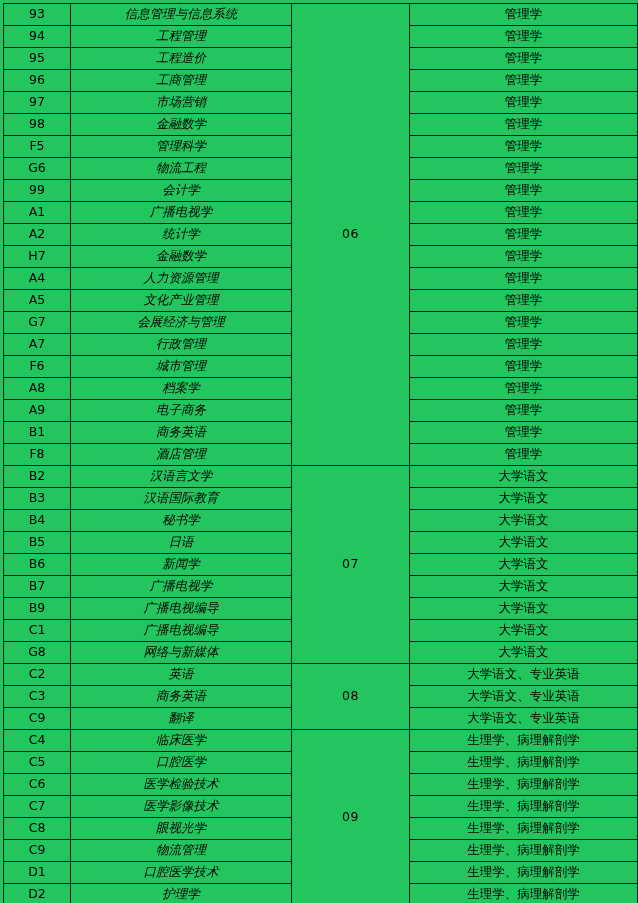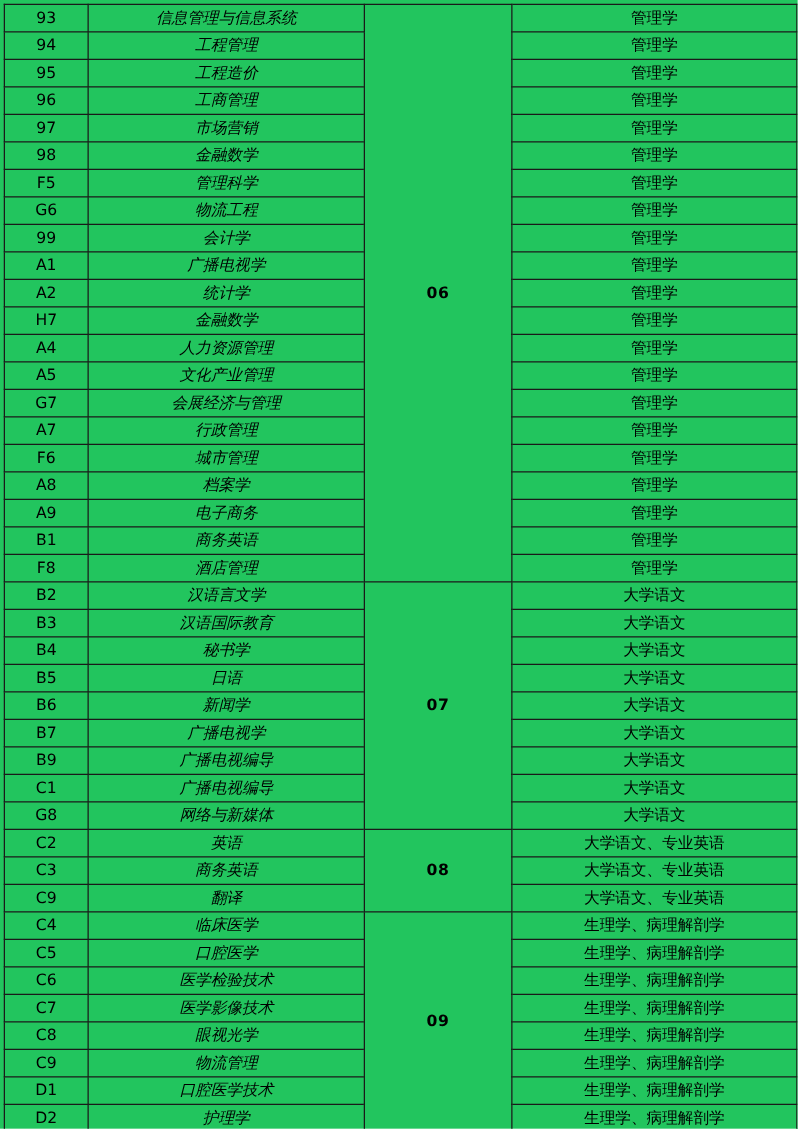--- a/index.html
+++ b/index.html
@@ -37,21 +37,20 @@
     white-space: nowrap;
     overflow: hidden;
   }
   td.col-code { width: 66px; }
   td.col-name { width: 220px; font-style: italic; }
   td.col-group { width: 117px; }
   td.col-subject { width: 227px; }
   td.group-cell {
     font-size: 12.5px;
     letter-spacing: 0.5px;
-    font-weight: bold;
   }
 </style>
 </head>
 <body>
 
 <div class="sheet">
   <table class="grid">
     <tbody id="tbody">
         <tr>
           <td class="col-code">93</td>

